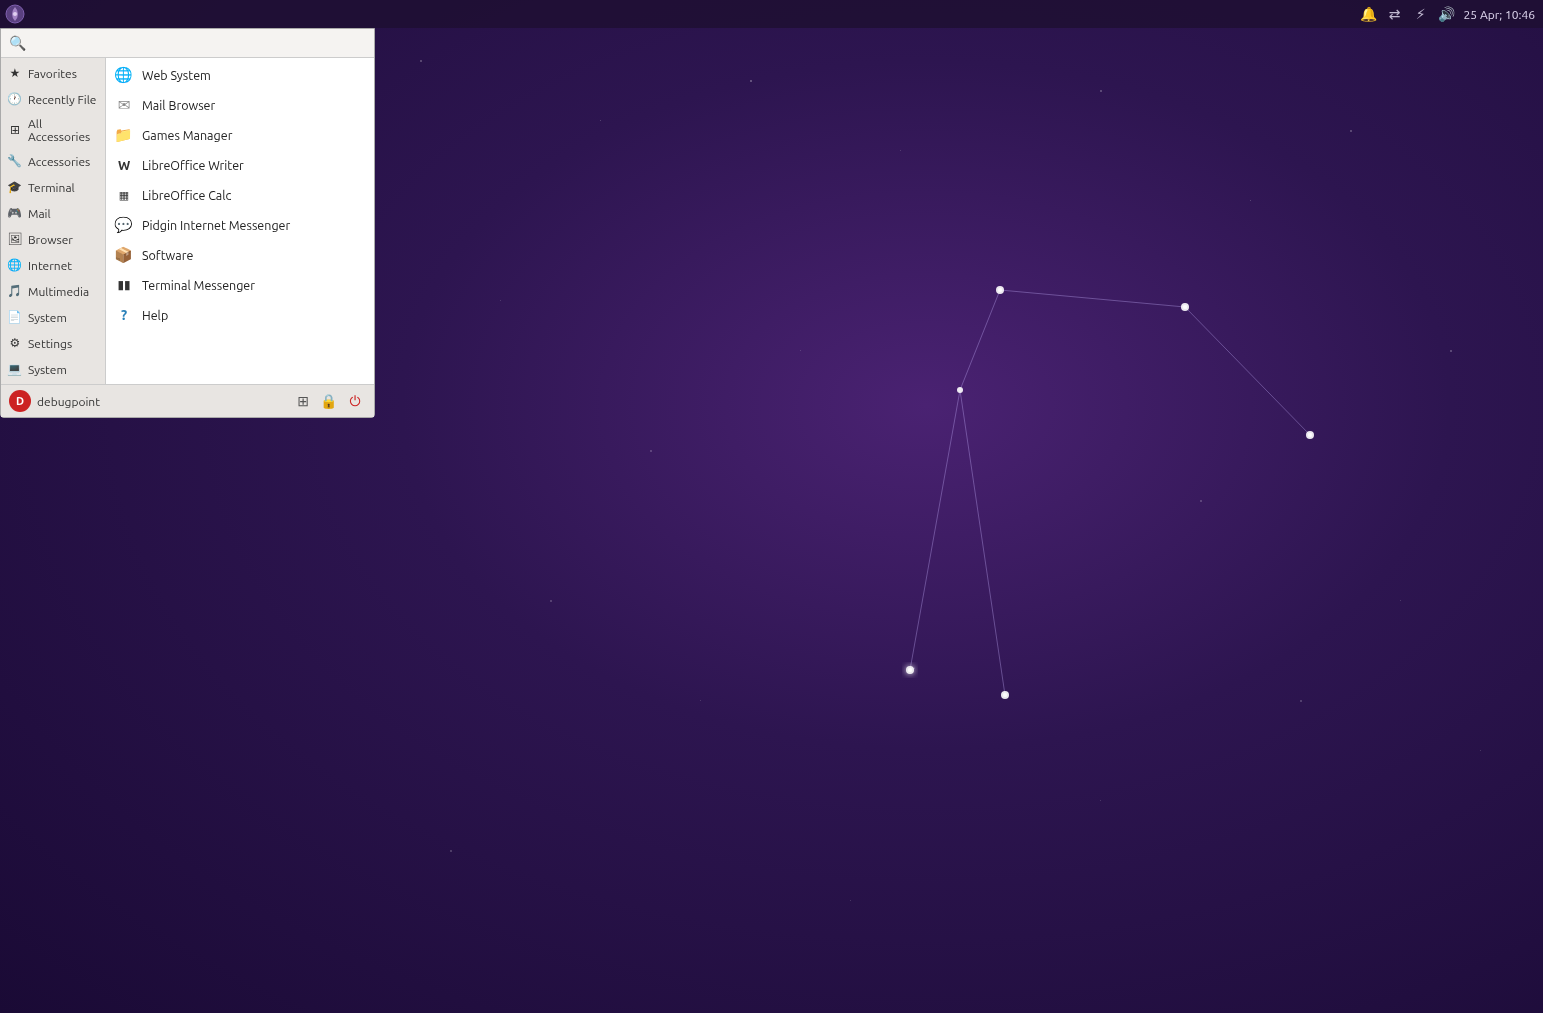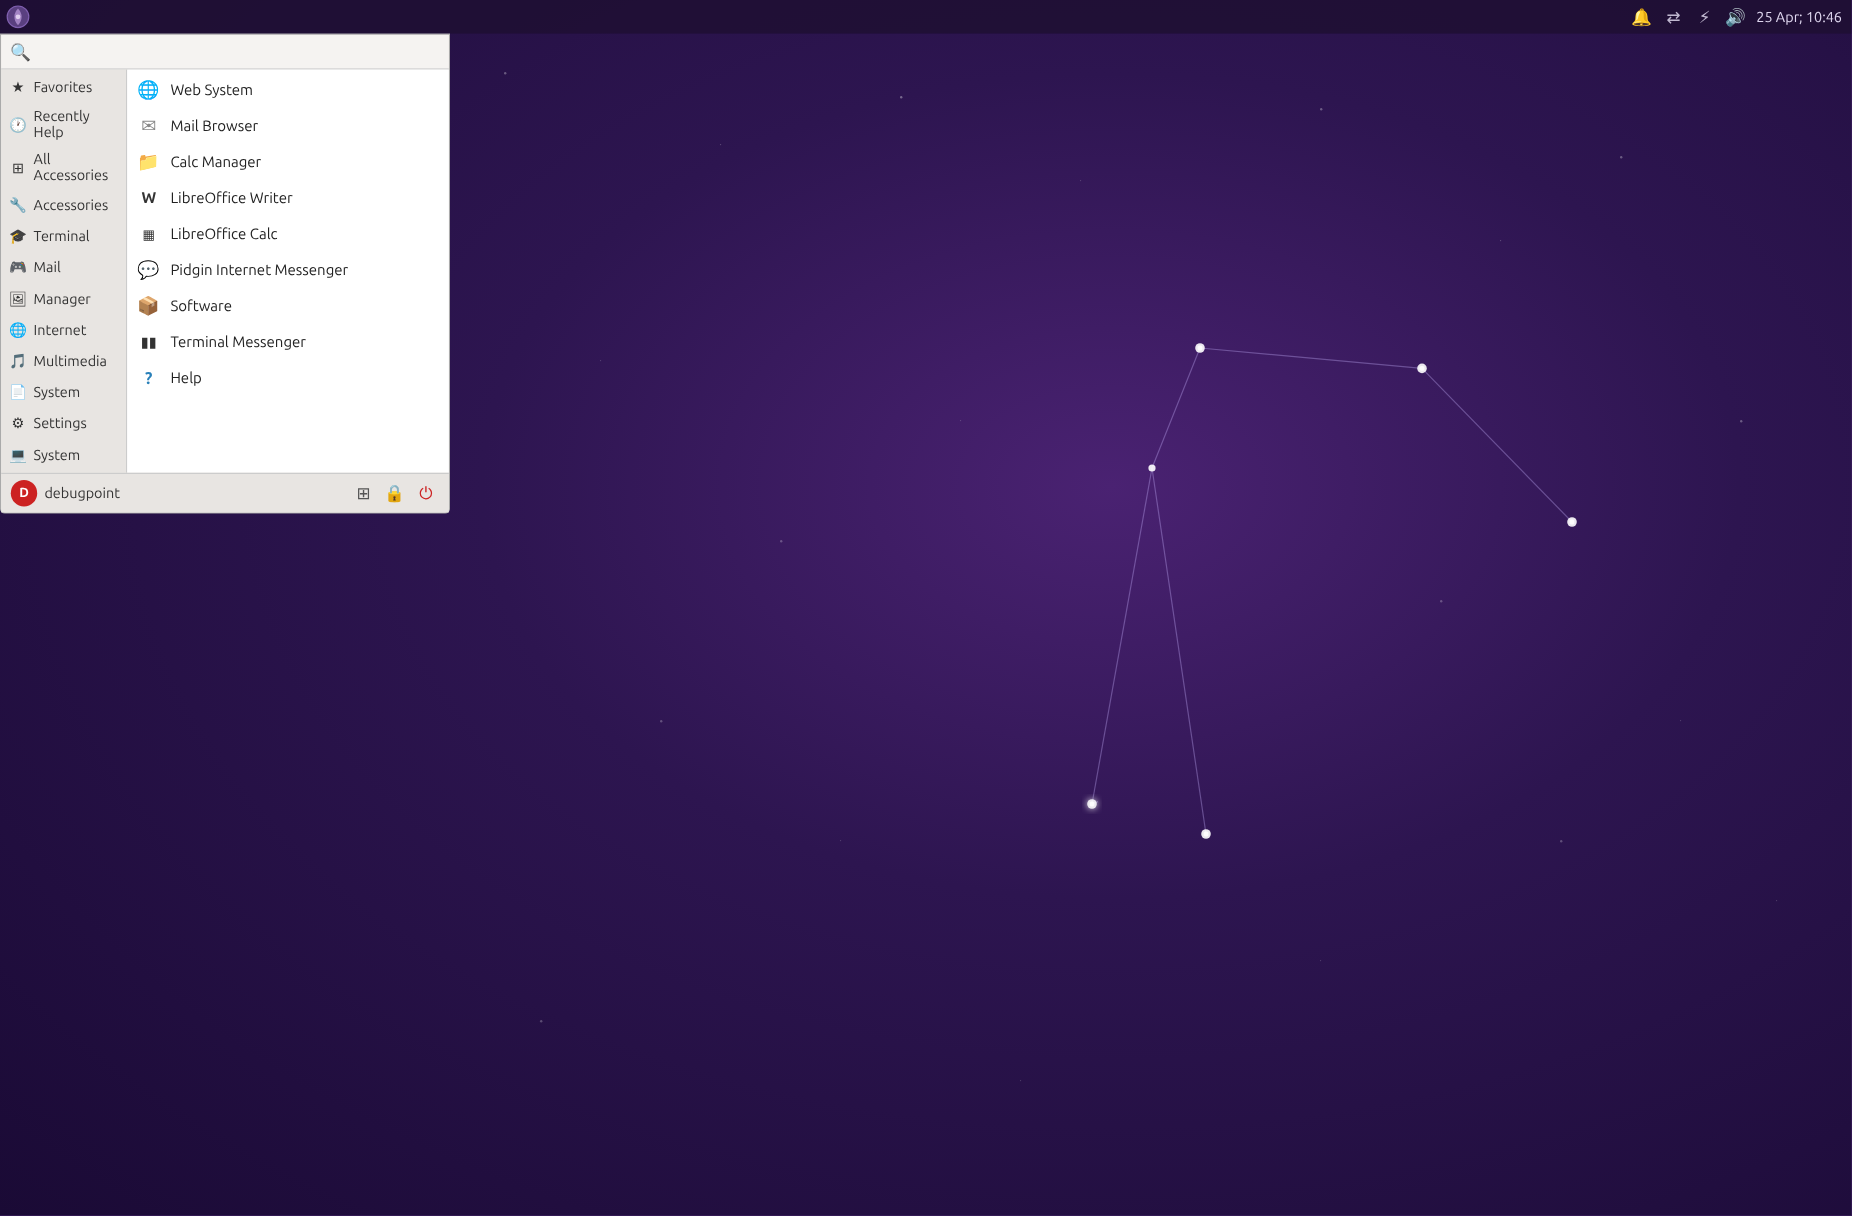--- a/index.html
+++ b/index.html
@@ -332,41 +332,41 @@
 
   <div class="menu-body">
 
     <div class="categories">
       <div class="category-item">
         <span class="cat-icon">★</span>
         <span>Favorites</span>
       </div>
       <div class="category-item">
         <span class="cat-icon">🕐</span>
-        <span>Recently Help</span>
+        <span>Recently File</span>
       </div>
       <div class="category-item">
         <span class="cat-icon">⊞</span>
         <span>All Accessories</span>
       </div>
       <div class="category-item">
         <span class="cat-icon">🔧</span>
         <span>Accessories</span>
       </div>
       <div class="category-item">
         <span class="cat-icon">🎓</span>
         <span>Terminal</span>
       </div>
       <div class="category-item">
         <span class="cat-icon">🎮</span>
         <span>Mail</span>
       </div>
       <div class="category-item">
         <span class="cat-icon">🖼</span>
-        <span>Manager</span>
+        <span>Browser</span>
       </div>
       <div class="category-item">
         <span class="cat-icon">🌐</span>
         <span>Internet</span>
       </div>
       <div class="category-item">
         <span class="cat-icon">🎵</span>
         <span>Multimedia</span>
       </div>
       <div class="category-item">
@@ -387,21 +387,21 @@
       <div class="app-item">
         <span class="app-icon icon-blue">🌐</span>
         <span>Web System</span>
       </div>
       <div class="app-item">
         <span class="app-icon icon-gray">✉</span>
         <span>Mail Browser</span>
       </div>
       <div class="app-item">
         <span class="app-icon" style="color:#888;">📁</span>
-        <span>Calc Manager</span>
+        <span>Games Manager</span>
       </div>
       <div class="app-item">
         <span class="app-icon" style="color:#333;font-weight:bold;font-size:13px;">W</span>
         <span>LibreOffice Writer</span>
       </div>
       <div class="app-item">
         <span class="app-icon" style="color:#333;font-size:11px;">▦</span>
         <span>LibreOffice Calc</span>
       </div>
       <div class="app-item">

